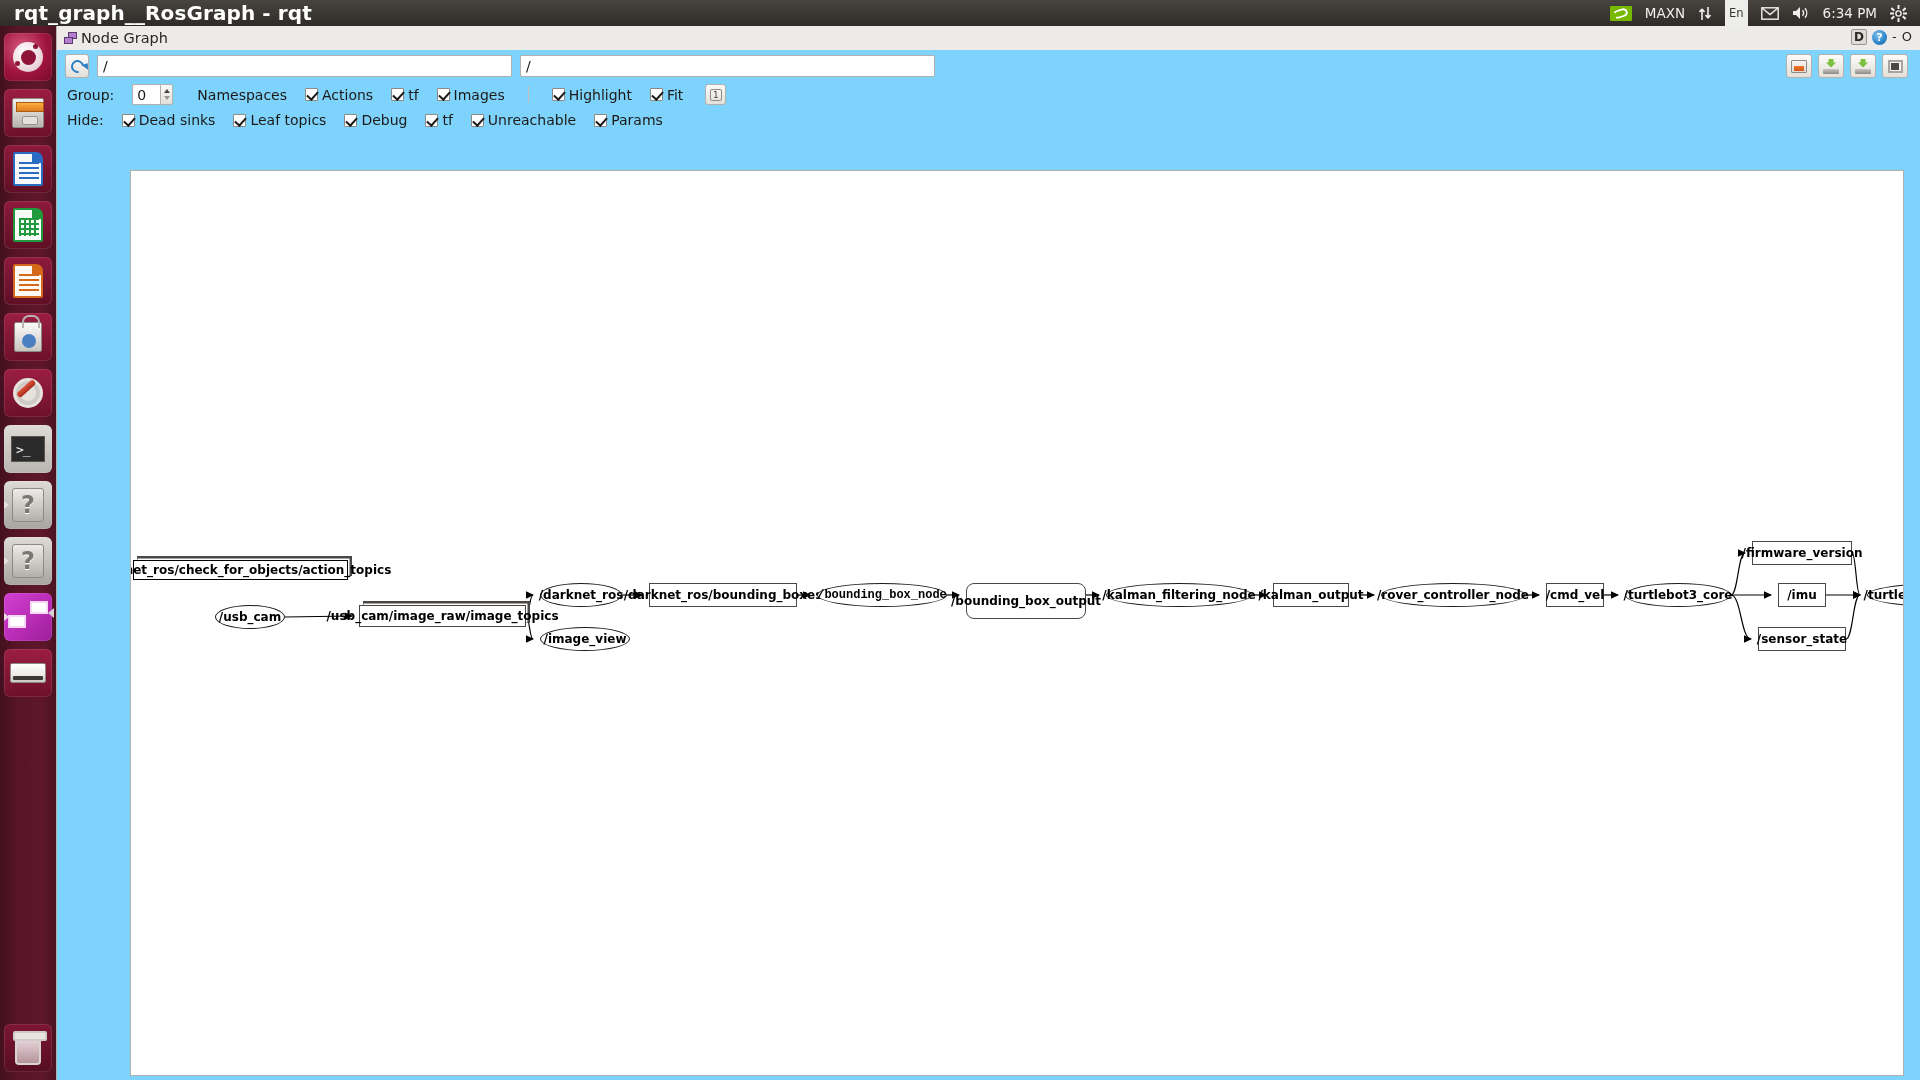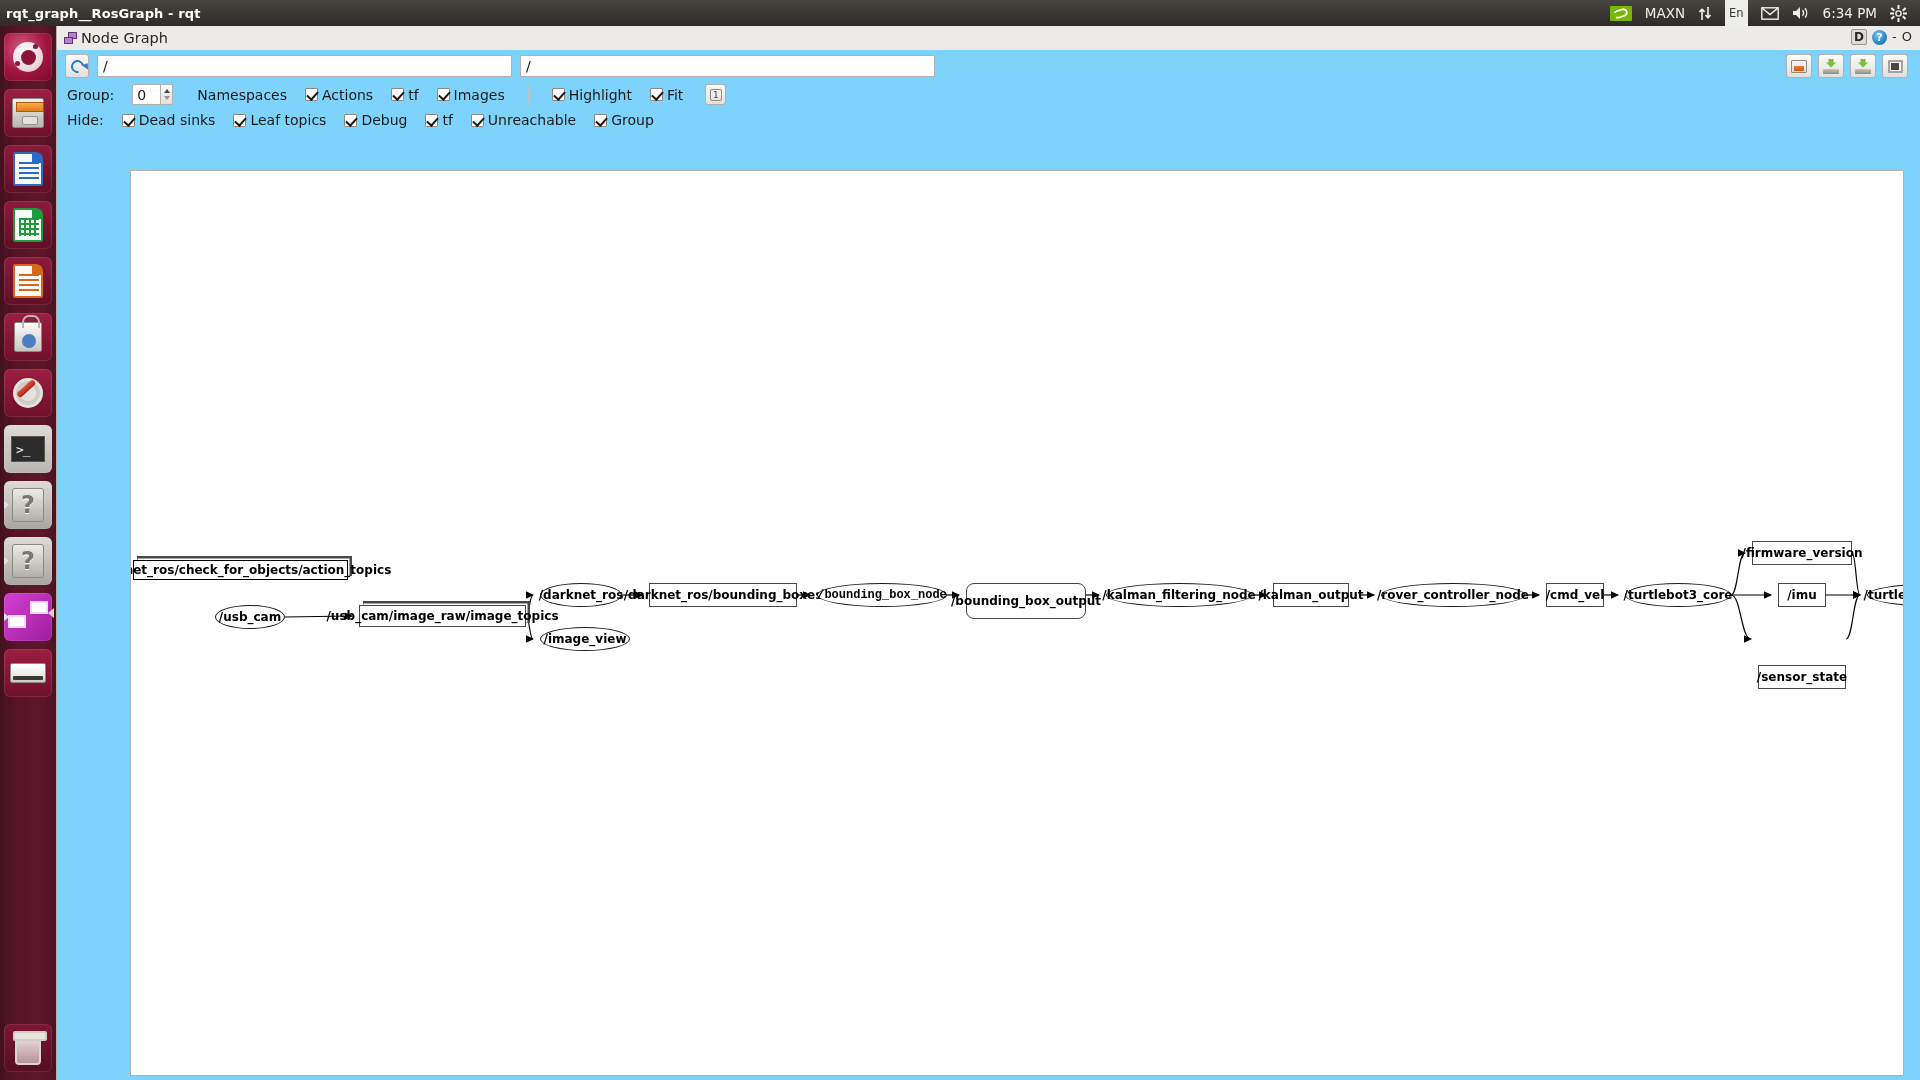--- a/index.html
+++ b/index.html
@@ -12,21 +12,21 @@
 
   
   #panel {
     position: absolute; left: 0; top: 0; width: 1920px; height: 26px;
     background: linear-gradient(to bottom, #484440 0%, #3b3834 50%, #2e2b28 100%);
     color: #f2f1f0;
     display: flex; align-items: center;
     font-size: 14px;
   }
   #panel-title {
-    margin-left: 6px; font-weight: bold; font-size: 13px; color: #ffffff;
+    margin-left: 14px; font-weight: bold; font-size: 20px; color: #ffffff;
     letter-spacing: .1px;
   }
   #tray { margin-left: auto; display: flex; align-items: center; gap: 13px; padding-right: 13px; }
   .tray-item { display: flex; align-items: center; font-size: 13.5px; color: #f0efee; }
   .nv-logo {
     width: 22px; height: 15px; background: #76b900;
     display: inline-flex; align-items: center; justify-content: center;
     border-radius: 1px;
   }
   .nv-eye {
@@ -553,21 +553,21 @@
     <label class="chk-wrap">
         <span class="chk on"></span>
         <span>tf</span>
       </label>
     <label class="chk-wrap">
         <span class="chk on"></span>
         <span>Unreachable</span>
       </label>
     <label class="chk-wrap">
         <span class="chk on"></span>
-        <span>Group</span>
+        <span>Params</span>
       </label>
   </div>
 
   <div id="canvas-frame">
     <svg id="edges">
       <defs>
         <marker id="ah" markerWidth="7" markerHeight="7" refX="6" refY="3.2" orient="auto">
           <path d="M0,0 L7,3.2 L0,6.4 z" fill="#000"></path>
         </marker>
       </defs>
@@ -628,21 +628,21 @@
         </div>
         <div class="gnode node" style="left: 1494px; top: 412px; width: 106px; height: 24px;">
           <span>/turtlebot3_core</span>
         </div>
         <div class="gnode plain" style="left: 1621px; top: 370px; width: 100px; height: 24px;">
           <span>/firmware_version</span>
         </div>
         <div class="gnode plain" style="left: 1647px; top: 412px; width: 48px; height: 24px;">
           <span>/imu</span>
         </div>
-        <div class="gnode plain" style="left: 1627px; top: 456px; width: 88px; height: 24px; margin-top: 38px;">
+        <div class="gnode plain" style="left: 1627px; top: 456px; width: 88px; height: 24px;">
           <span>/sensor_state</span>
         </div>
         <div class="gnode node" style="left: 1736px; top: 412px; width: 150px; height: 24px;">
           <span>/turtlebot3_diagnostics</span>
         </div>
       </div>
   </div>
 </div>
 <div id="lch-arrow"></div>
 

